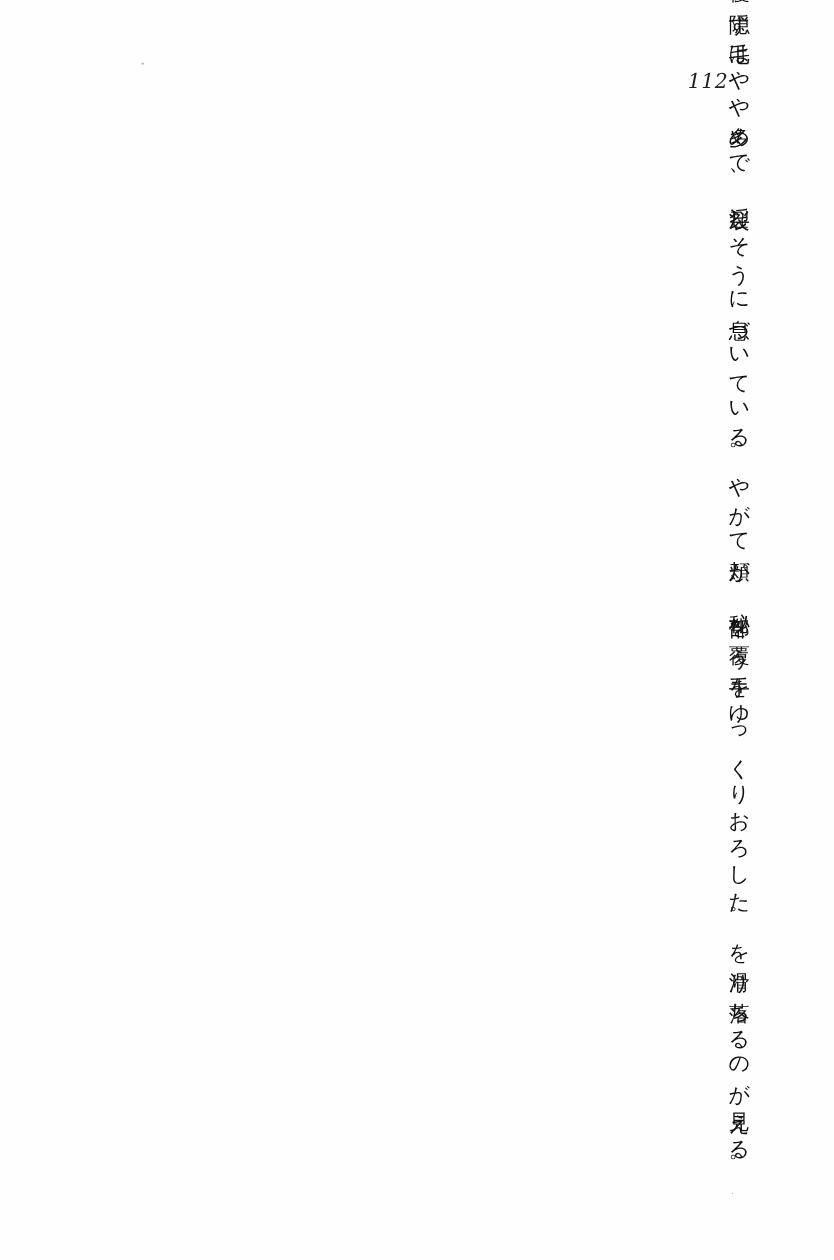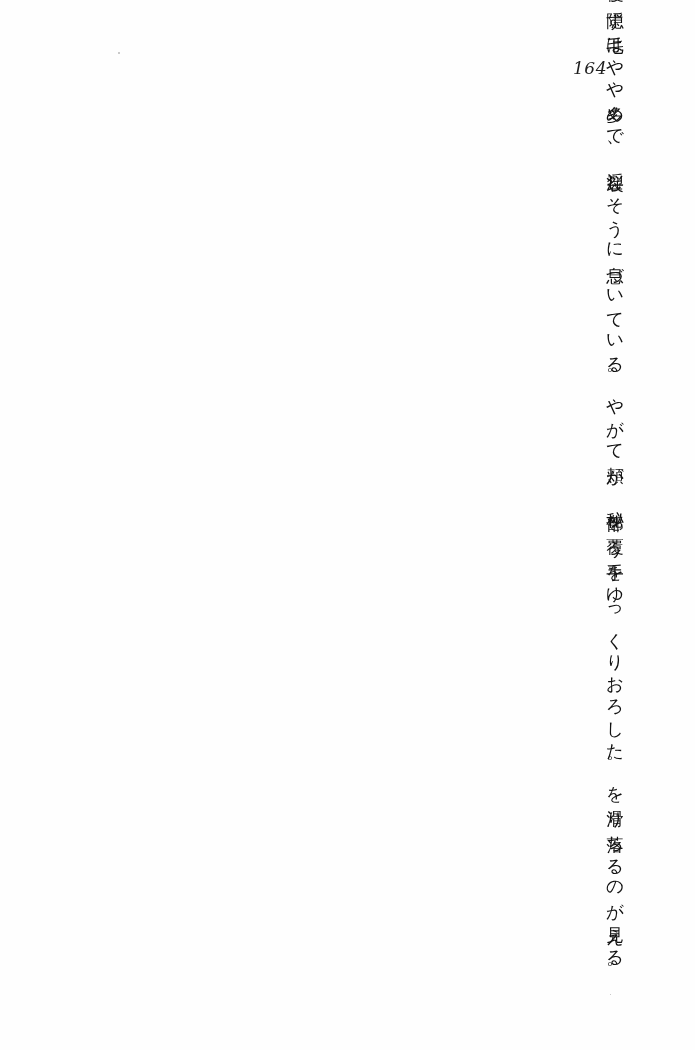--- a/index.html
+++ b/index.html
@@ -69,21 +69,21 @@
   .speck.s2 { top: 994px; left: 610px; width: 1px; height: 1px; }
 </style>
 </head>
 <body>
 
 <div class="page">
 
   <div class="speck s1"></div>
   <div class="speck s2"></div>
 
-  <div class="page-number">164</div>
+  <div class="page-number">112</div>
 
   <div class="body-text">
     <div class="vline">を滑り落ちるのが見える。</div>
     <div class="vline">やがて頬が、秘部を覆う手をゆっくりおろした。</div>
     <div class="vline">しそうに息づいている。</div>
     <div class="vline">類のその部分は、菜摘のとはずいぶん違っていた。覆い隠す毛はやや多めで、淫裂</div>
 
   </div>
 
 </div>

